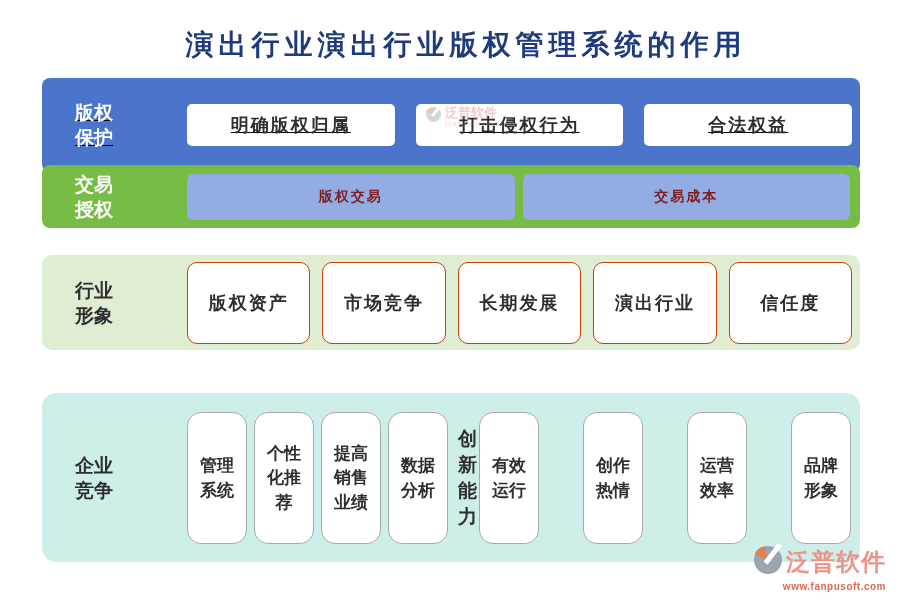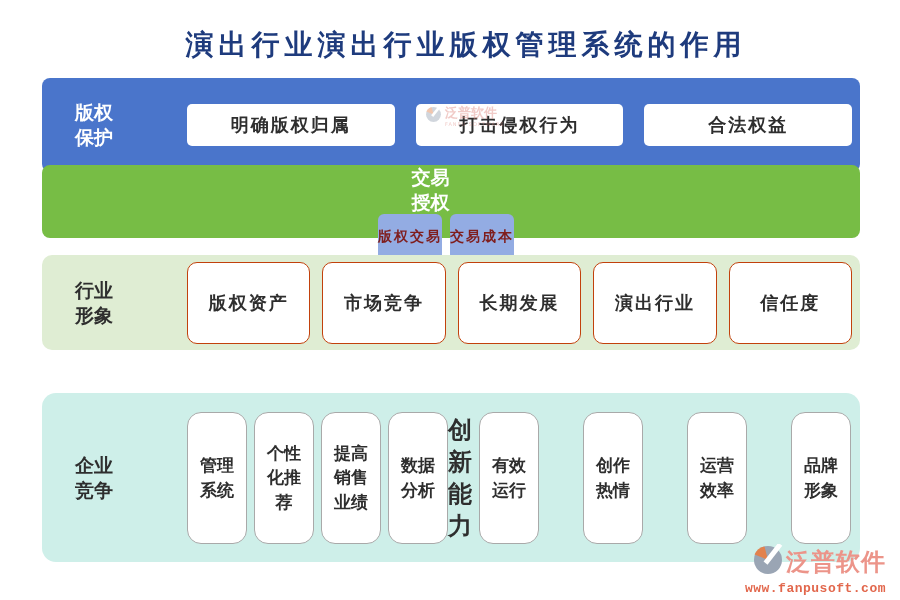--- a/index.html
+++ b/index.html
@@ -6,22 +6,22 @@
   .stage{
     position:relative;width:900px;height:600px;background:#ffffff;overflow:hidden;
     font-family:"DejaVu Serif","Liberation Serif",serif;
   }
   .title{
     position:absolute;top:26px;left:16px;width:100%;text-align:center;
     font-size:28px;font-weight:bold;letter-spacing:5px;
     color:var(--title_text,#1E3B7D);
   }
   .row{position:absolute;left:42px;width:818px;display:flex;align-items:center;box-sizing:border-box;}
-  .r1{top:78px;height:94px;background:var(--row1_bg,#4A75CB);border-radius:8px;}
-  .r2{top:165px;height:73px;background:var(--row2_bg,#77BD45);border-radius:8px;flex-direction:column;}
+  .r1{top:78px;height:94px;background:var(--row1_bg,#4A75CB);border-radius:8px;text-decoration:underline;}
+  .r2{top:165px;height:63px;background:var(--row2_bg,#77BD45);border-radius:8px;}
   .r3{top:255px;height:95px;background:var(--row3_bg,#DFEDD3);border-radius:10px;}
   .r4{top:393px;height:169px;background:var(--row4_bg,#CEEFE9);border-radius:14px;}
   .rlabel{
     width:145px;padding-left:33px;box-sizing:border-box;flex:none;
     font-family:"DejaVu Sans","Liberation Sans",sans-serif;
     font-size:19px;font-weight:bold;line-height:1.3;white-space:pre-line;
   }
   .r1 .rlabel,.r2 .rlabel{color:#ffffff;}
   .r3 .rlabel,.r4 .rlabel{color:var(--dark_text,#2E2E2E);}
   .items{flex:1;display:flex;align-items:center;}
@@ -39,21 +39,21 @@
     display:flex;align-items:center;justify-content:center;box-sizing:border-box;
     font-size:18px;font-weight:bold;letter-spacing:2px;color:var(--dark_text,#2E2E2E);
   }
   .r4 .zone{display:flex;align-items:center;gap:7px;}
   .vcard{
     width:60px;height:132px;background:#ffffff;border:1px solid #a9a9a9;border-radius:14px;
     display:flex;align-items:center;justify-content:center;box-sizing:border-box;text-align:center;
     font-size:17px;font-weight:bold;line-height:1.45;white-space:pre-line;color:var(--dark_text,#2E2E2E);
   }
   .center-text{
-    flex:1;text-align:left;font-size:24px;font-weight:bold;letter-spacing:2px;
+    flex:1;text-align:right;font-size:19px;font-weight:bold;letter-spacing:2px;
     color:var(--dark_text,#2E2E2E);
   }
   .r4 .right-zone{margin-right:9px;gap:44px;}
   
   .watermark{
     position:absolute;left:383px;top:28px;display:flex;align-items:flex-start;gap:3px;
     opacity:0.45;pointer-events:none;
   }
   .watermark .wname{
     display:block;font-size:13px;font-weight:bold;color:#E08C84;
@@ -64,22 +64,22 @@
     font-family:"DejaVu Sans","Liberation Sans",sans-serif;margin-top:2px;
   }
   
   .logo{position:absolute;right:14px;top:544px;text-align:right;}
   .logo-top{display:flex;align-items:center;justify-content:flex-end;gap:2px;}
   .logo-name{
     font-size:24px;font-weight:bold;color:var(--logo_text,#EC9489);letter-spacing:1px;
     font-family:"DejaVu Sans","Liberation Sans",sans-serif;
   }
   .logo-url{
-    font-size:13px;font-weight:bold;color:var(--logo_url_text,#E2674C);margin-top:1px;
-    font-family:Liberation Mono, monospace;letter-spacing:0.5px;
+    font-size:10px;font-weight:bold;color:var(--logo_url_text,#E2674C);margin-top:1px;
+    font-family:Liberation Sans, sans-serif;letter-spacing:0.5px;
   }
 </style>
 </head>
 <body>
 
 <div class="stage">
 
   <div class="title">演出行业演出行业版权管理系统的作用</div>
 
   <div class="row r1">

